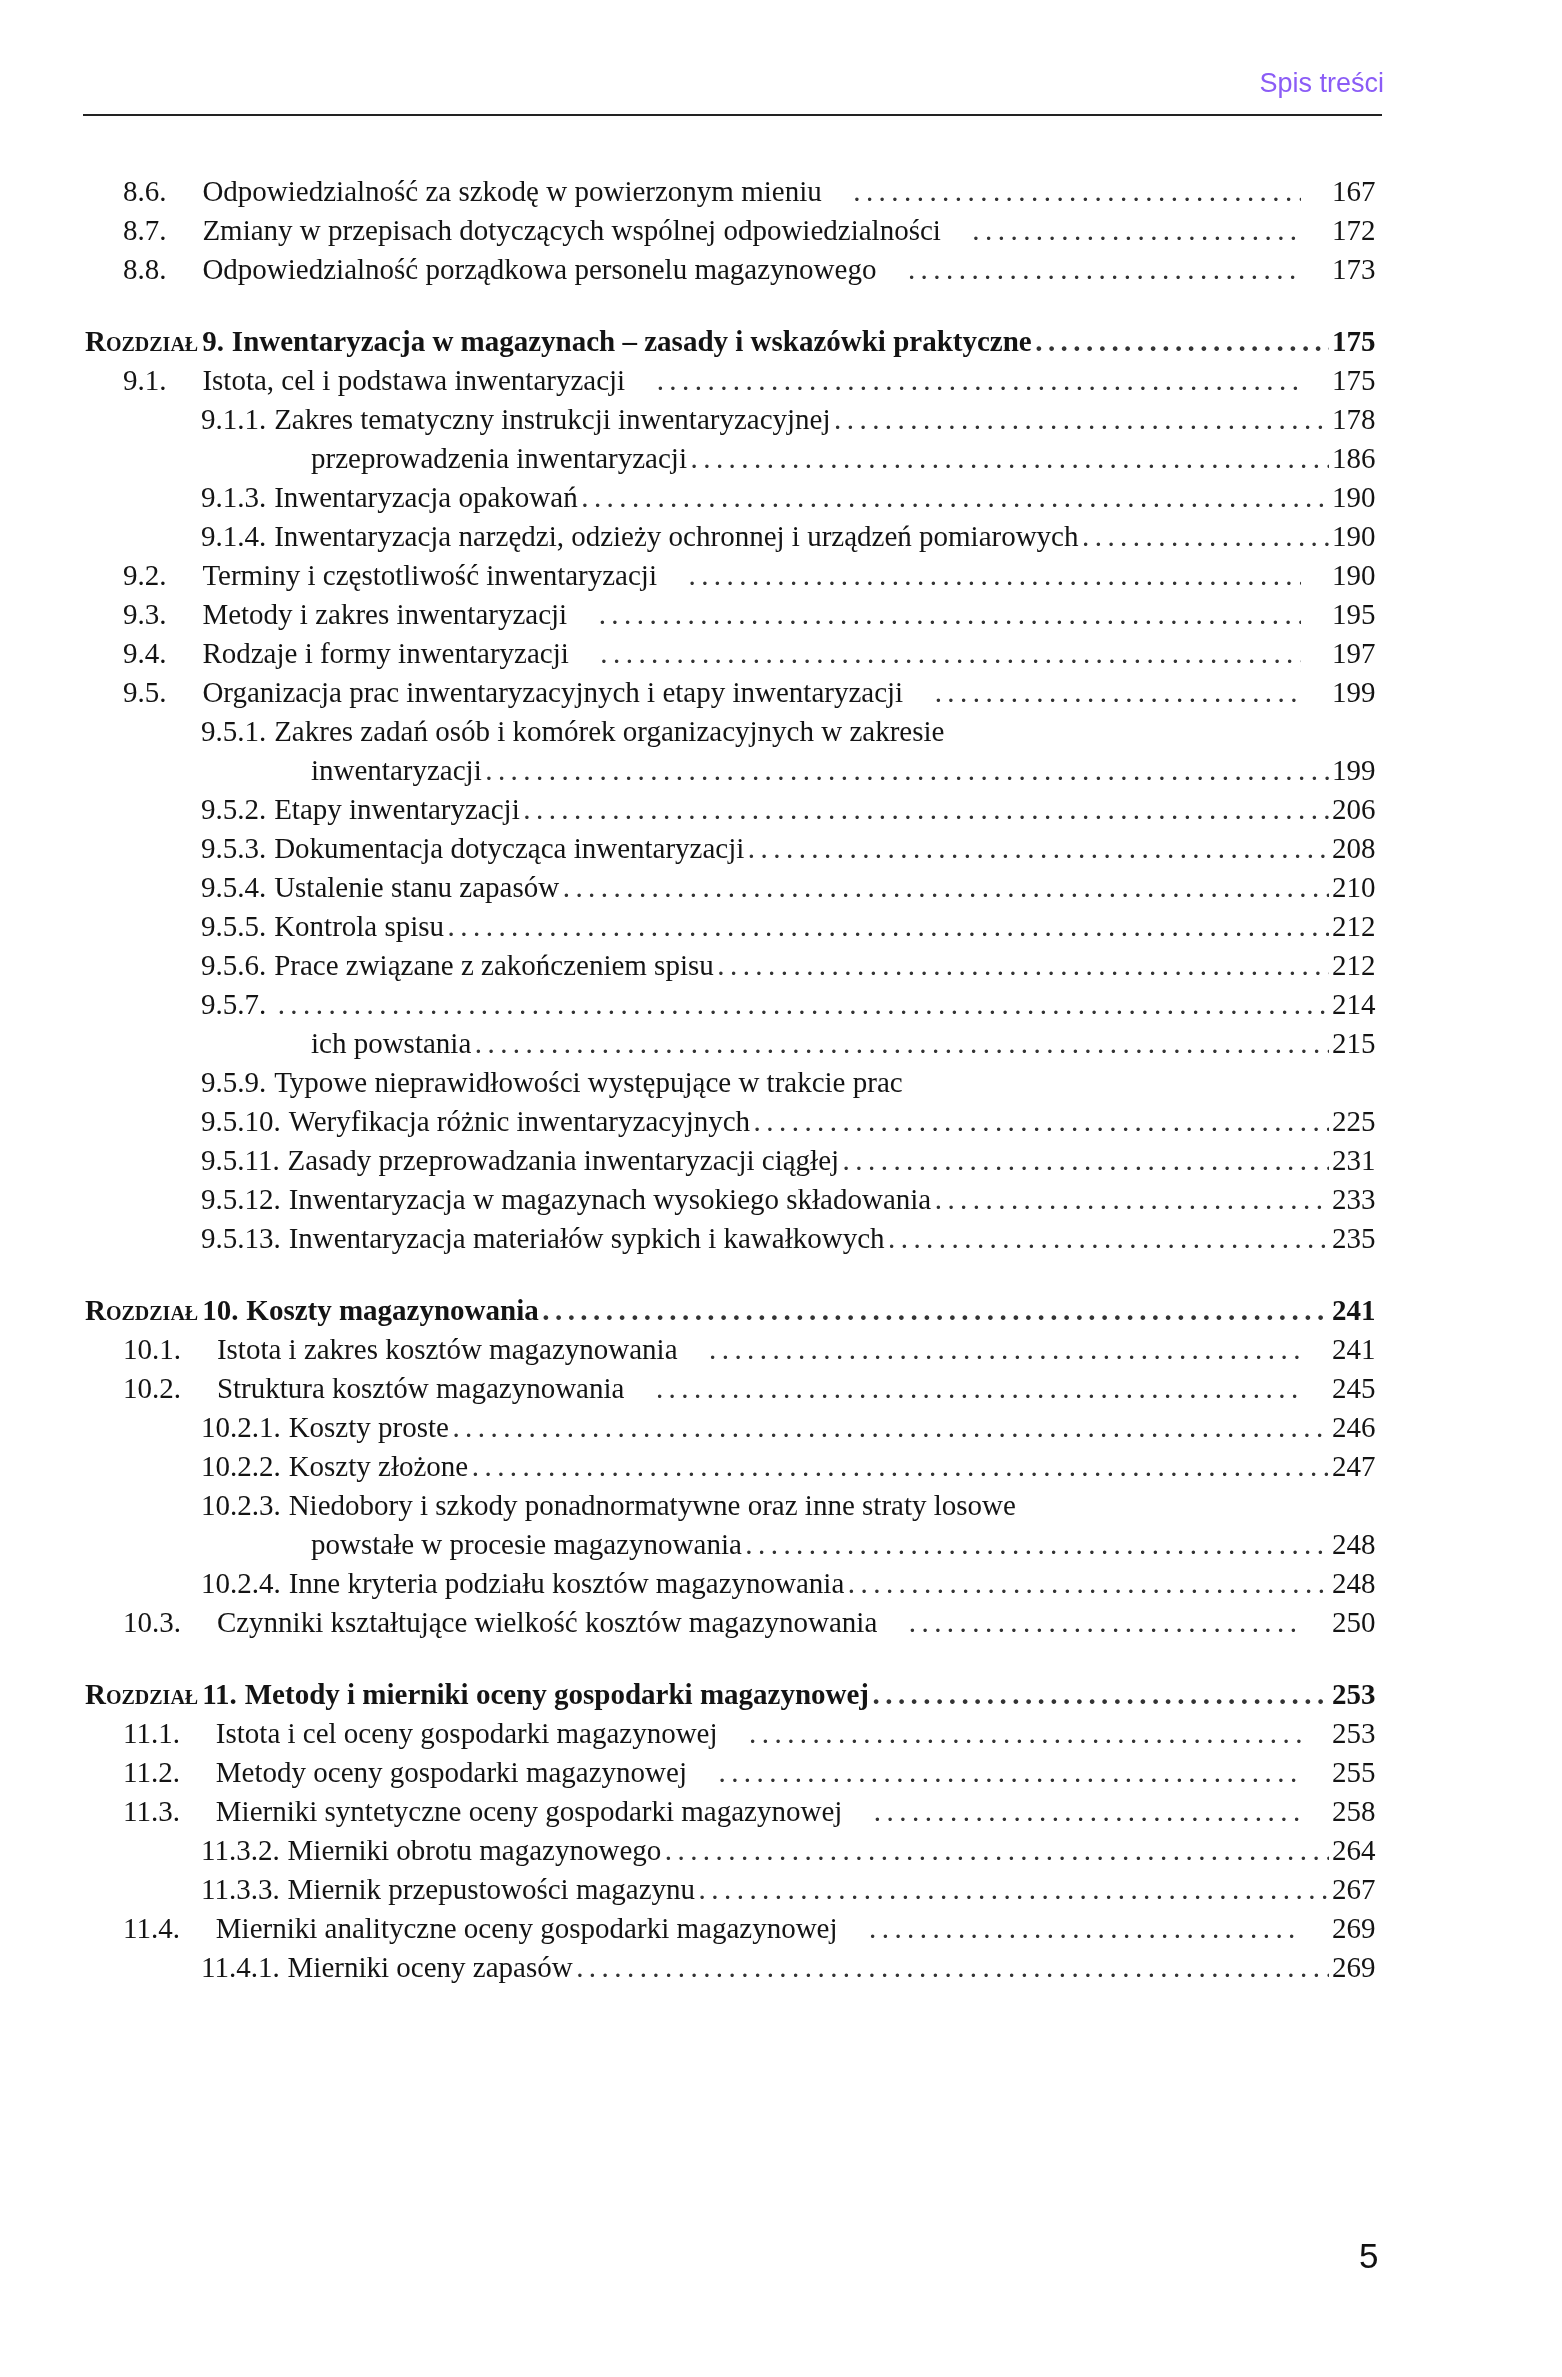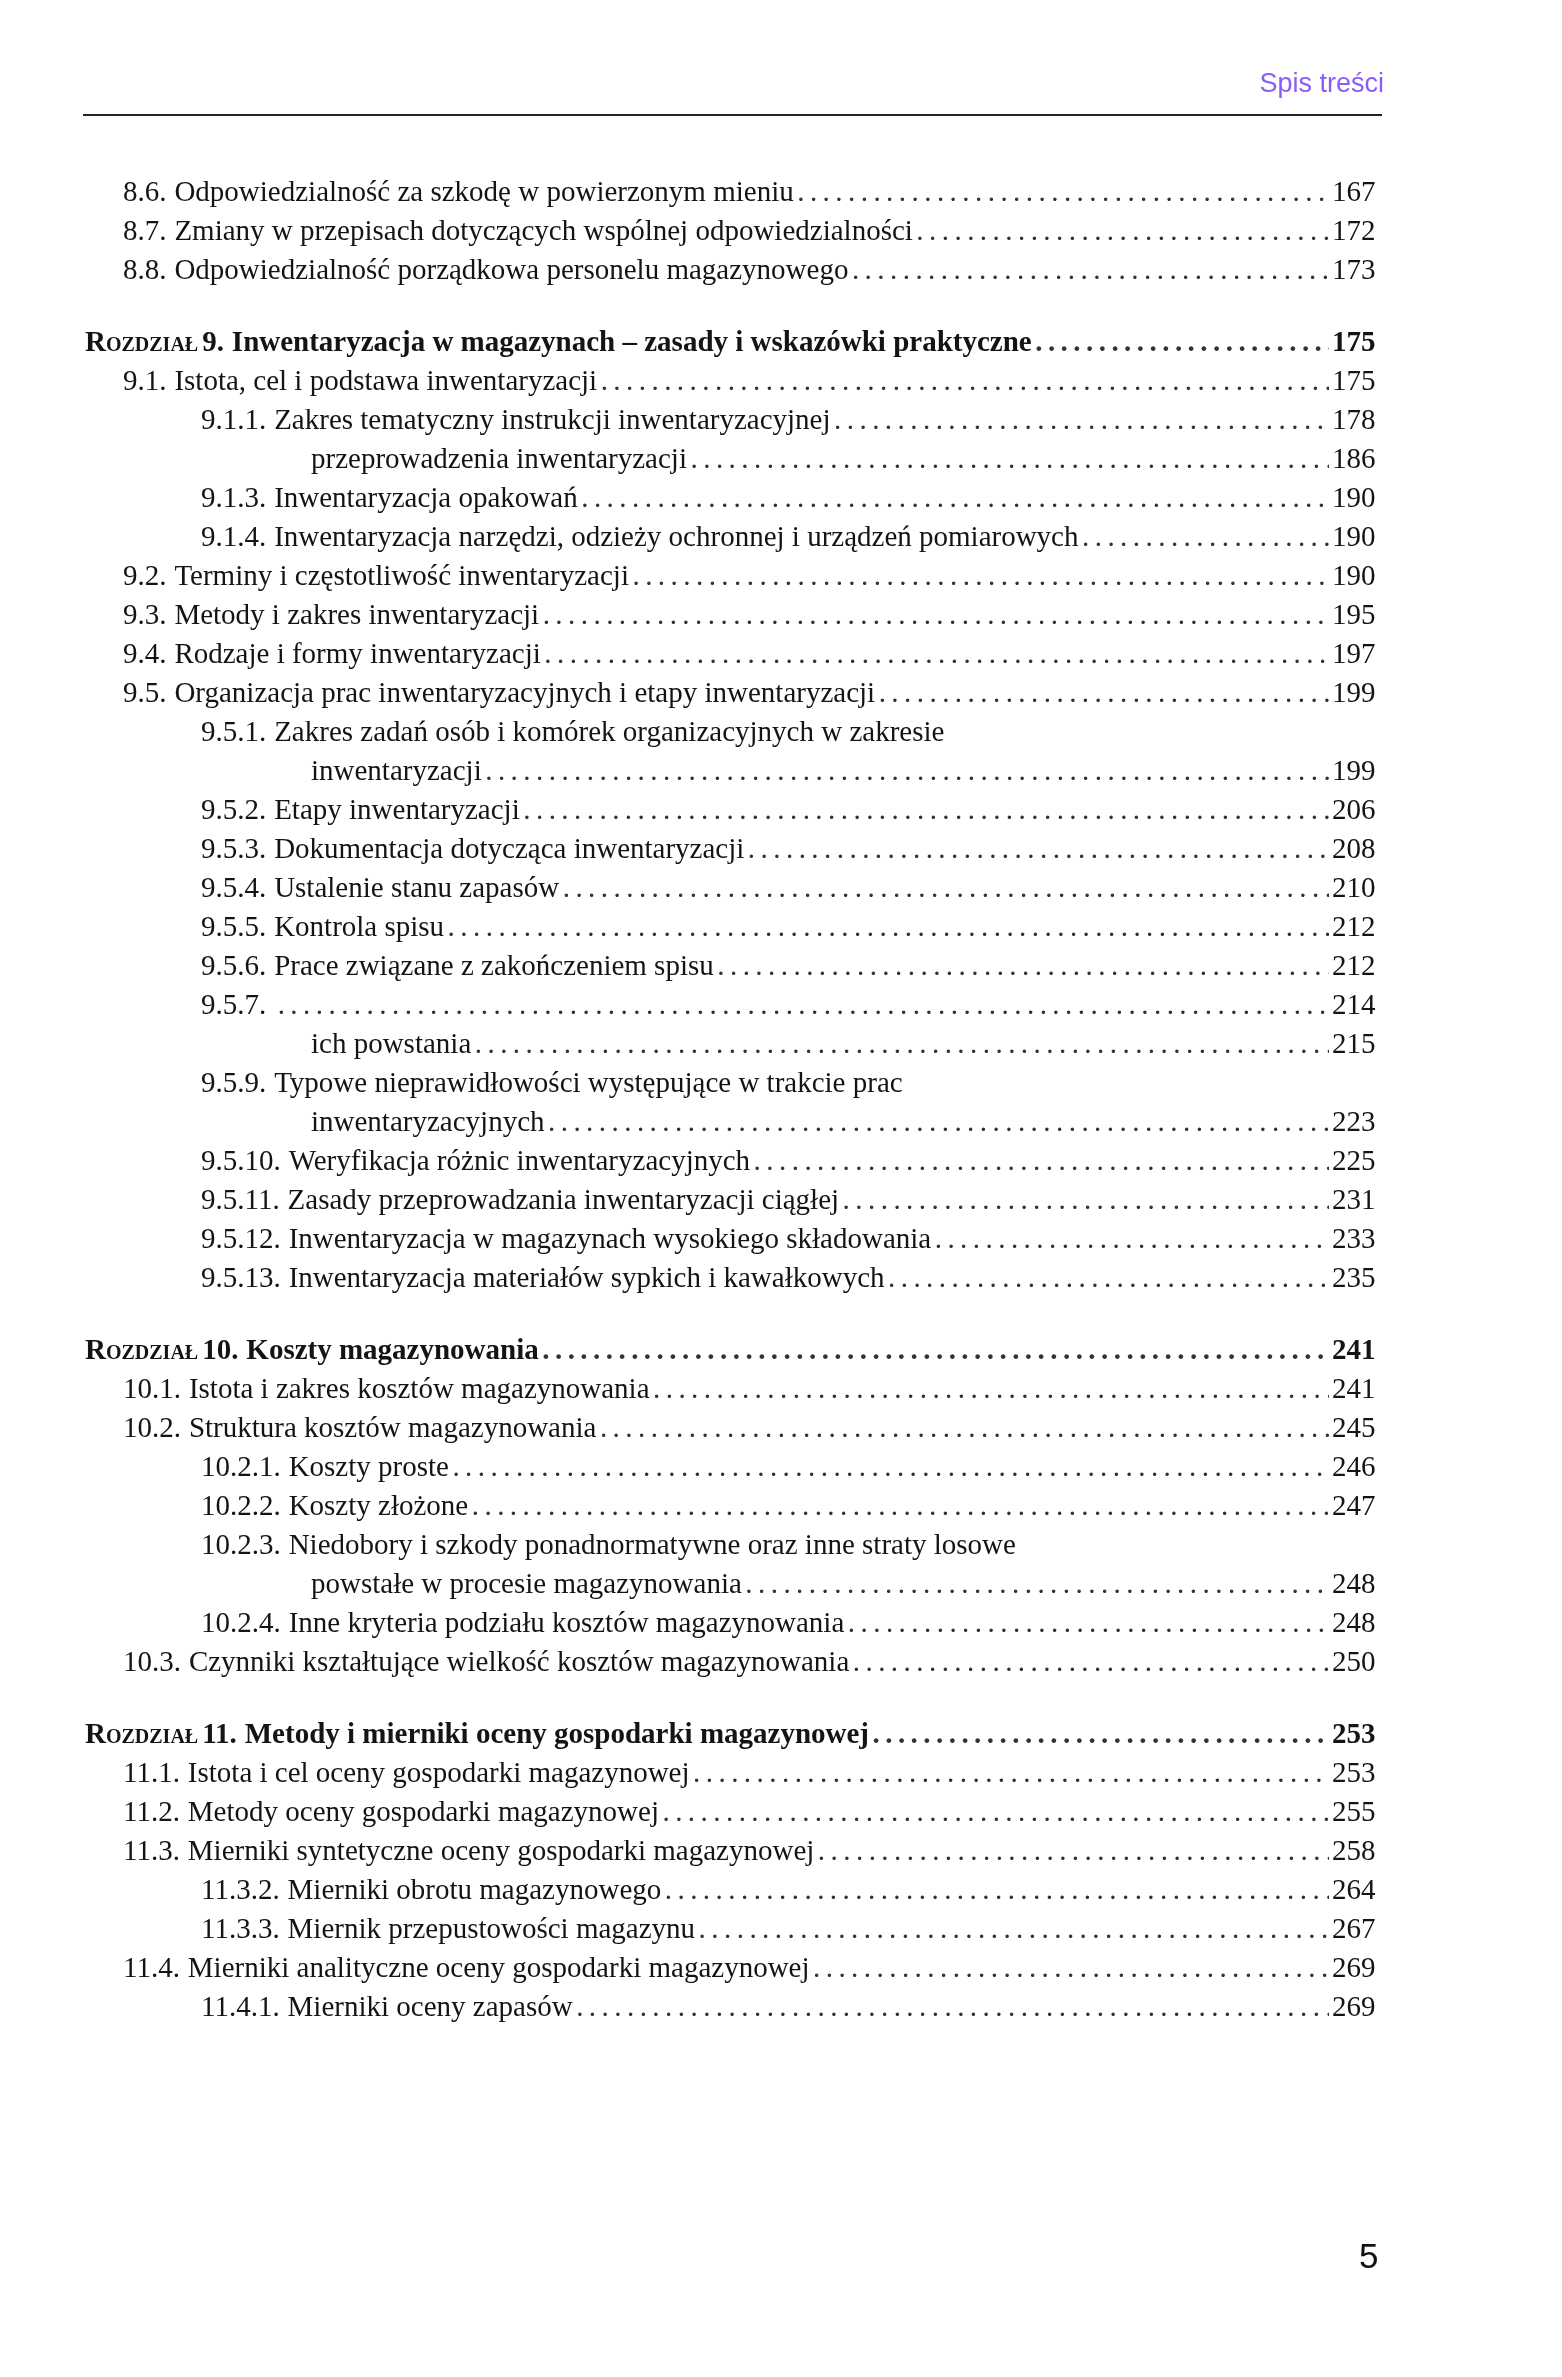--- a/index.html
+++ b/index.html
@@ -23,21 +23,21 @@
   .entry .title { }
   .entry .leader {
     flex: 1 1 auto; overflow: hidden; margin: 0 3.5px; letter-spacing: 5.3px; color: #333;
   }
   .entry .leader::before {
     content: ". . . . . . . . . . . . . . . . . . . . . . . . . . . . . . . . . . . . . . . . . . . . . . . . . . . . . . . . . . . . . . . . . . . . . . . . . . . . . . . . . . . . . . . . . . . . . . . . . . . . .";
     letter-spacing: 0; word-spacing: -1.8px;
   }
   .entry .page { min-width: 51px; }
   .lvl0 .row { left: 85px; }
-  .lvl1 .row { left: 123px; }
+  .lvl1 .row { left: 123px; gap: 28px; }
   .lvl2 .row { left: 201px; }
   .cont .row { left: 311px; }
   .chapter { font-weight: bold; }
   .chapter .label { font-variant: small-caps; margin-right: 4px; }
   .gap { height: 33px; }
   .folio {
     position: absolute; top: 2236px; left: 1359px;
     font-family: "Liberation Sans", sans-serif; font-size: 35px; color: #111;
   }
 </style>
@@ -219,27 +219,20 @@
         <span class="leader"></span>
         <span class="page">215</span>
       </div>
     </div>
     <div class="entry lvl2 nopage">
       <div class="row">
         <span class="num">9.5.9.</span>
         <span class="title">Typowe nieprawidłowości występujące w trakcie prac</span>
       </div>
     </div>
-    <div class="entry cont">
-      <div class="row">
-        <span class="title">inwentaryzacyjnych</span>
-        <span class="leader"></span>
-        <span class="page">223</span>
-      </div>
-    </div>
     <div class="entry lvl2">
       <div class="row">
         <span class="num">9.5.10.</span>
         <span class="title">Weryfikacja różnic inwentaryzacyjnych</span>
         <span class="leader"></span>
         <span class="page">225</span>
       </div>
     </div>
     <div class="entry lvl2">
       <div class="row">

